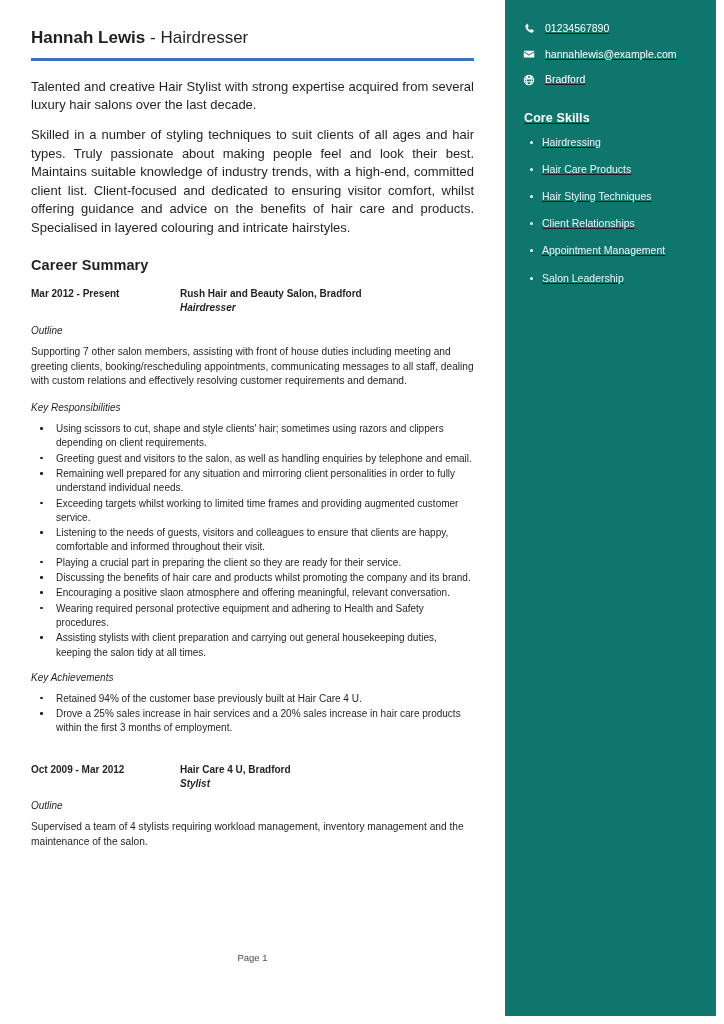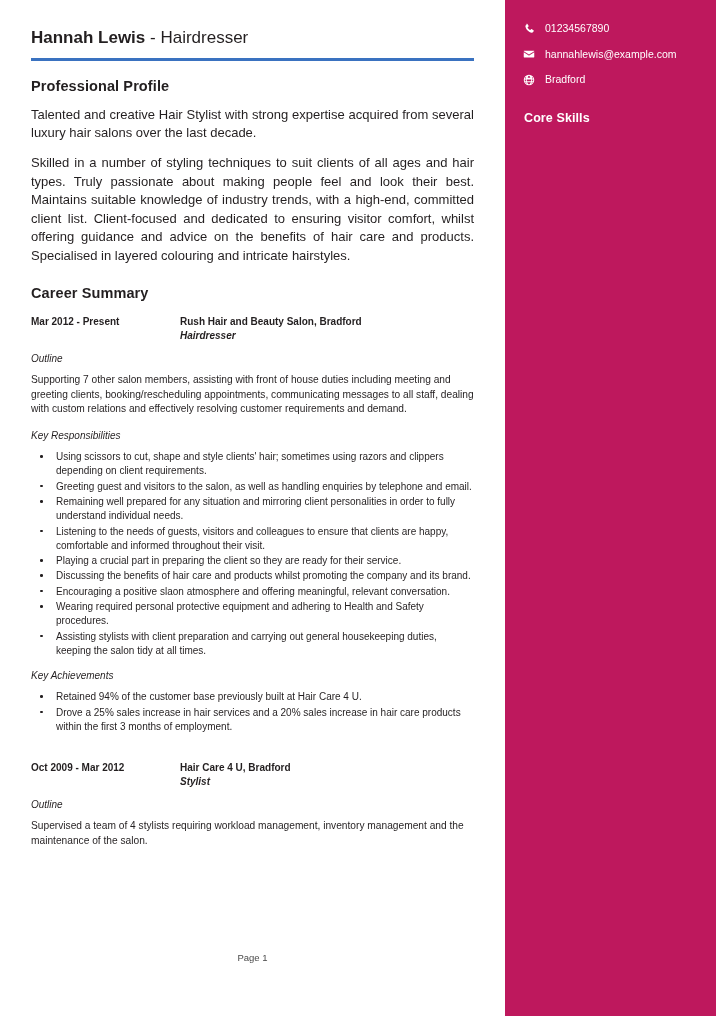--- a/index.html
+++ b/index.html
@@ -10,23 +10,24 @@
     color:#231f20;
     overflow:hidden;
     position:relative;
   }
   .page{position:relative;width:588px;height:1024px;background:#fff;}
 
   
   .sidebar{
     position:absolute;left:505px;top:0;
     width:211px;height:1016px;
-    background:#be185d;
+    background:#0f766e;
     box-sizing:border-box;
     padding:22px 14px 20px 18px;
+    text-decoration:underline;
   }
   .contact-list{list-style:none;margin:0;padding:0;}
   .contact-item{
     display:flex;align-items:center;
     margin-bottom:12px;
     color:#ffffff;
     font-size:10.5px;
     line-height:1.3;
   }
   .contact-icon{
@@ -160,21 +161,20 @@
 
 <div class="page">
 
   <div class="main">
 
     <div class="name-line">
       <span class="name-strong">Hannah Lewis</span><span class="name-rest"> - Hairdresser</span>
     </div>
     <div class="rule"></div>
 
-    <div class="section-heading">Professional Profile</div>
     <p class="para">Talented and creative Hair Stylist with strong expertise acquired from several luxury hair salons over the last decade.</p>
     <p class="para">Skilled in a number of styling techniques to suit clients of all ages and hair types. Truly passionate about making people feel and look their best. Maintains suitable knowledge of industry trends, with a high-end, committed client list. Client-focused and dedicated to ensuring visitor comfort, whilst offering guidance and advice on the benefits of hair care and products. Specialised in layered colouring and intricate hairstyles.</p>
 
     <div class="section-heading career">Career Summary</div>
 
     <div>
       <div class="job-header">
         <div class="job-dates">Mar 2012 - Present</div>
         <div class="job-place">
           <span>Rush Hair and Beauty Salon, Bradford</span>
@@ -183,20 +183,21 @@
       </div>
 
       <div class="sub-label">Outline</div>
       <div class="outline-text">Supporting 7 other salon members, assisting with front of house duties including meeting and greeting clients, booking/rescheduling appointments, communicating messages to all staff, dealing with custom relations and effectively resolving customer requirements and demand.</div>
 
       <div class="sub-label">Key Responsibilities</div>
       <ul class="bullets">
         <li class="bullet">Using scissors to cut, shape and style clients' hair; sometimes using razors and clippers depending on client requirements.</li>
         <li class="bullet">Greeting guest and visitors to the salon, as well as handling enquiries by telephone and email.</li>
         <li class="bullet">Remaining well prepared for any situation and mirroring client personalities in order to fully understand individual needs.</li>
+        <li class="bullet">Exceeding targets whilst working to limited time frames and providing augmented customer service.</li>
         <li class="bullet">Listening to the needs of guests, visitors and colleagues to ensure that clients are happy, comfortable and informed throughout their visit.</li>
         <li class="bullet">Playing a crucial part in preparing the client so they are ready for their service.</li>
         <li class="bullet">Discussing the benefits of hair care and products whilst promoting the company and its brand.</li>
         <li class="bullet">Encouraging a positive slaon atmosphere and offering meaningful, relevant conversation.</li>
         <li class="bullet">Wearing required personal protective equipment and adhering to Health and Safety procedures.</li>
         <li class="bullet">Assisting stylists with client preparation and carrying out general housekeeping duties, keeping the salon tidy at all times.</li>
       </ul>
 
       <div class="sub-label">Key Achievements</div>
       <ul class="bullets">
@@ -249,16 +250,24 @@
         <span class="contact-icon">
           <svg width="12" height="12" viewBox="0 0 16 16" fill="#ffffff">
             <path d="M8 1a7 7 0 1 0 0 14A7 7 0 0 0 8 1zm0 1.3c.6 0 1.4 1 1.8 2.6-.6.1-1.2.2-1.8.2s-1.2-.1-1.8-.2C6.6 3.3 7.4 2.3 8 2.3zM4.3 3.8c-.2.7-.4 1.5-.5 2.3H2.5c.3-1 .9-1.8 1.8-2.3zm7.4 0c.9.5 1.5 1.3 1.8 2.3h-1.3c-.1-.8-.3-1.6-.5-2.3zM2.4 7.4h1.3c0 .8.1 1.6.3 2.3H2.6c-.2-.7-.3-1.5-.2-2.3zm2.6 0h6c0 .8-.1 1.6-.3 2.3H5.3c-.2-.7-.3-1.5-.3-2.3zm7.3 0h1.3c.1.8 0 1.6-.2 2.3h-1.4c.2-.7.3-1.5.3-2.3zM3 11h1.2c.2.8.4 1.5.7 2-.8-.4-1.5-1.1-1.9-2zm2.6 0h4.8c-.5 1.6-1.4 2.7-2.4 2.7S6.1 12.6 5.6 11zm6.2 0H13c-.4.9-1.1 1.6-1.9 2 .3-.5.5-1.2.7-2z"></path>
           </svg>
         </span>
         <span class="contact-text">Bradford</span>
       </li>
     </ul>
 
     <div class="skills-heading">Core Skills</div>
+    <ul class="skills-list">
+      <li class="skill-item">Hairdressing</li>
+      <li class="skill-item">Hair Care Products</li>
+      <li class="skill-item">Hair Styling Techniques</li>
+      <li class="skill-item">Client Relationships</li>
+      <li class="skill-item">Appointment Management</li>
+      <li class="skill-item">Salon Leadership</li>
+    </ul>
 
   </div>
 
 </div>
 
 </body></html>

